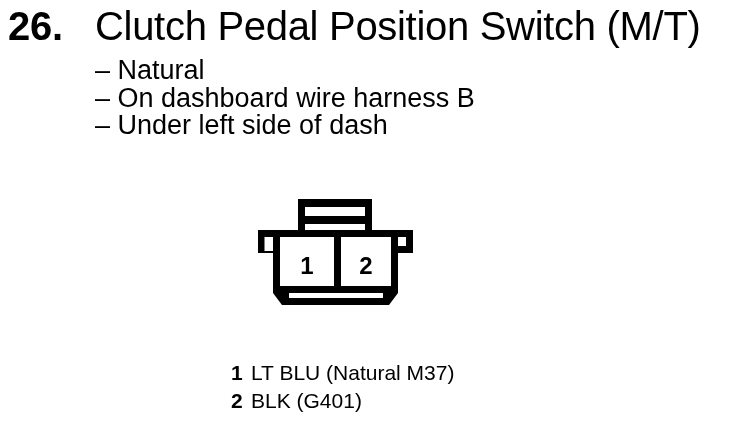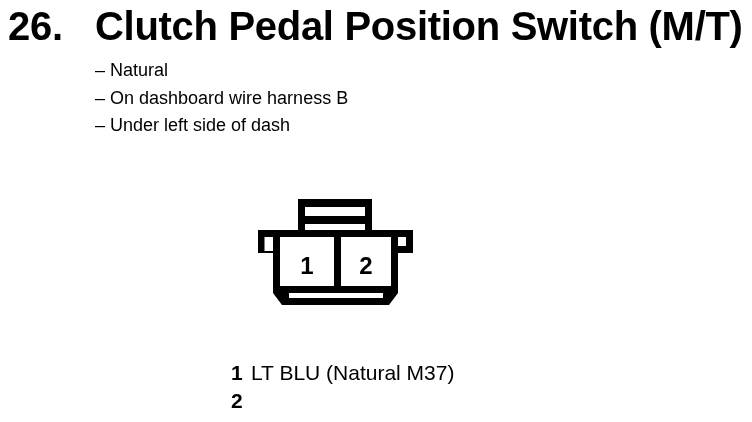--- a/index.html
+++ b/index.html
@@ -18,29 +18,29 @@
     left: 8px;
     right: 16px;
     height: 48px;
     font-weight: bold;
     font-size: 40px;
     line-height: 44px;
     letter-spacing: -0.3px;
     white-space: nowrap;
   }
   .heading-number { position: absolute; left: 0; top: 0; }
-  .heading-title  { position: absolute; left: 87px; top: 0; margin: 0; font-size: inherit; font-weight: bold; letter-spacing: inherit; }
+  .heading-title  { position: absolute; left: 87px; top: 0; margin: 0; font-size: inherit; font-weight: normal; letter-spacing: inherit; }
   .notes {
     position: absolute;
     left: 95px;
     top: 57px;
     margin: 0;
     padding: 0;
     list-style: none;
-    font-size: 18px;
+    font-size: 27px;
     line-height: 27.5px;
     white-space: nowrap;
   }
   .connector-svg {
     position: absolute;
     left: 250px;
     top: 192px;
     width: 175px;
     height: 120px;
   }
@@ -94,16 +94,17 @@
     <text class="pin-number-text" x="366" y="274" text-anchor="middle" fill="#000000">2</text>
   </svg>
 
   <div class="legend">
     <div class="legend-row">
       <span class="legend-pin">1</span>
       <span class="legend-label">LT BLU (Natural M37)</span>
     </div>
     <div class="legend-row">
       <span class="legend-pin">2</span>
+      <span class="legend-label">BLK (G401)</span>
     </div>
   </div>
 
 </div>
 
 </body></html>

